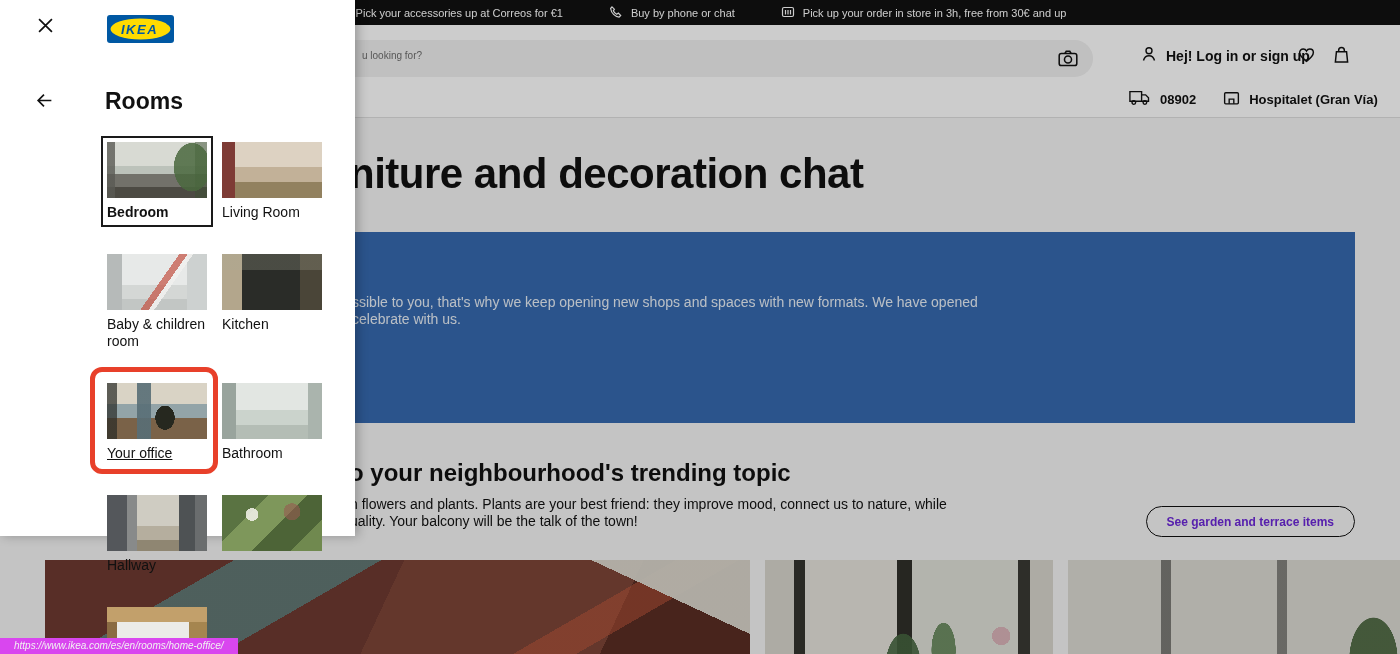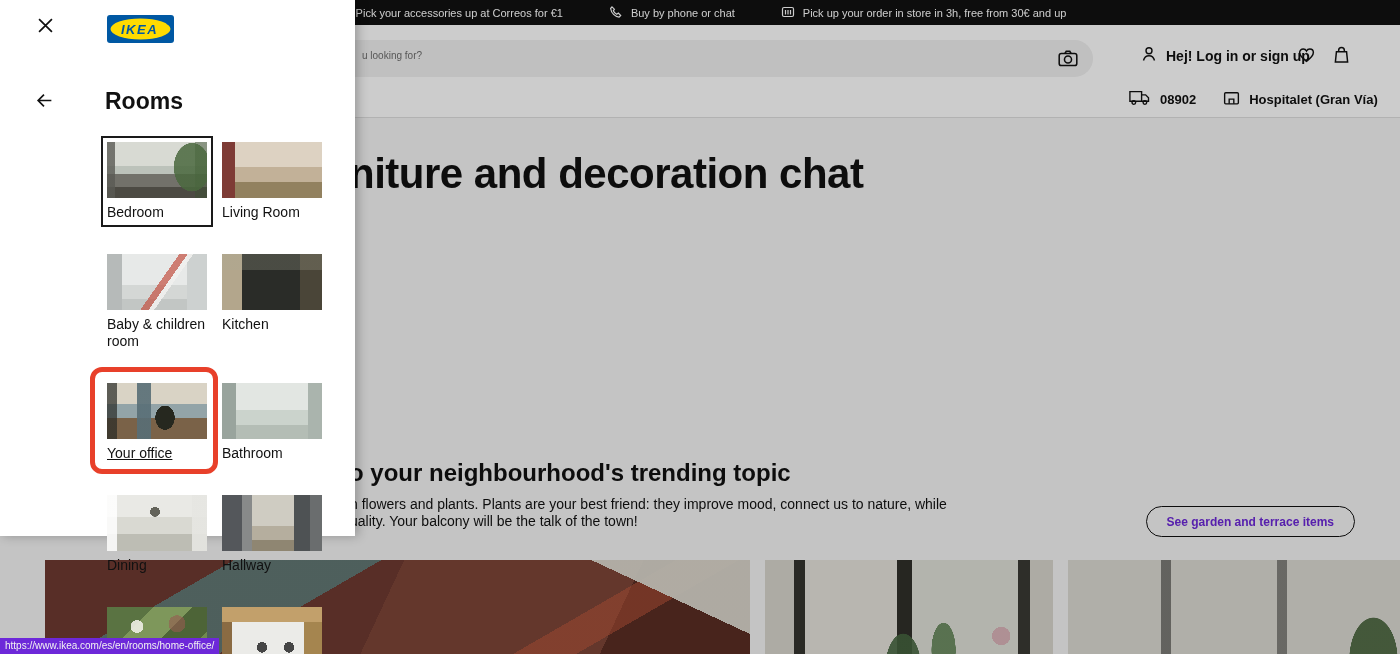--- a/index.html
+++ b/index.html
@@ -84,21 +84,21 @@
   .panel-back { position:absolute; left:34px; top:91px; width:20px; height:20px; background:none; border:none; cursor:pointer; }
   .panel-title { position:absolute; left:105px; top:88px; font-size:23px; font-weight:700; color:#111; }
 
   .rooms-grid {
     position:absolute; left:107px; top:142px; width:215px;
     display:grid; grid-template-columns:100px 100px; column-gap:15px; row-gap:33px;
   }
   .room-item { width:100px; position:relative; cursor:pointer; }
   .room-thumb { width:100px; height:56px; background-color:#ccc; }
   .room-label { margin-top:6px; font-size:14px; line-height:17px; color:#111; }
-  .room-item.focused { outline:2px solid #1a1a1a; outline-offset:4px; }
+  .room-item.focused { outline:2px solid #1a1a1a; outline-offset:4px;font-weight:bold; }
   .room-item.highlighted .room-label { text-decoration:underline; }
   .room-item.highlighted::before {
     content:""; position:absolute; left:-17px; right:-11px; top:-16px; bottom:-12px;
     border:5px solid #e8402a; border-radius:12px; pointer-events:none; z-index:5;
   }
 
   .thumb-bedroom{background:
     radial-gradient(ellipse 30px 40px at 85% 45%, rgba(74,104,62,.85) 0 60%, transparent 61%),
     linear-gradient(90deg, rgba(90,90,84,.8) 0 8%, transparent 8% 88%, rgba(60,80,50,.5) 88%),
     linear-gradient(180deg,#d8dad3 0 42%,#bcc2ba 42% 58%,#72716a 58% 80%,#4c4a43 80%);}
@@ -131,22 +131,22 @@
     radial-gradient(circle 12px at 70% 30%, rgba(150,90,80,.6) 0 70%, transparent 71%),
     linear-gradient(135deg,#5a7342 0 30%,#7e975b 30% 55%,#4d6437 55% 80%,#70894f 80%);}
   .thumb-laundry{background:
     radial-gradient(circle 8px at 40% 72%, #454545 0 65%, transparent 66%),
     radial-gradient(circle 8px at 67% 72%, #454545 0 65%, transparent 66%),
     linear-gradient(180deg,#c2a06b 0 26%, transparent 26%),
     linear-gradient(90deg,#8a6b43 0 10%, #ebebe8 10% 82%, #a5854f 82%);}
 
   
   .status-bar {
-    position:absolute; left:0; bottom:0; height:16px; background:#6d28d9; color:#f2f2f2;
-    font-size:10px; line-height:16px; padding:0 5px; z-index:50; white-space:nowrap;
+    position:absolute; left:0; bottom:0; height:16px; background:#d946ef; color:#f2f2f2;
+    font-size:10px; line-height:16px; padding:0 14px; z-index:50; white-space:nowrap;font-style:italic;
   }
 </style>
 </head>
 <body>
 
 <div id="page">
 
   <div class="topbar">
     <div class="promo-item">
       <span>
@@ -230,20 +230,26 @@
             <rect x="2.5" y="4.5" width="13" height="10.5" rx="1"></rect>
             <path d="M6.8 15v-4.5h4.4V15"></path>
           </svg>
       </span>
       <span>Hospitalet (Gran Vía)</span>
     </span>
   </div>
 
   <h1 class="hero-title">niture and decoration chat</h1>
 
+  <div class="blue-banner">
+    <div class="banner-text">
+      <div>ssible to you, that's why we keep opening new shops and spaces with new formats. We have opened</div>
+      <div>celebrate with us.</div>
+    </div>
+  </div>
 
   <h2 class="trending-title">o your neighbourhood's trending topic</h2>
   <div class="trending-body">
     <div>h flowers and plants. Plants are your best friend: they improve mood, connect us to nature, while</div>
     <div>uality.  Your balcony will be the talk of the town!</div>
   </div>
   <button class="see-items-btn">See garden and terrace items</button>
 
   <div class="photo photo-balcony"></div>
   <div class="photo photo-plants-window"></div>
@@ -291,24 +297,20 @@
     </div>
         <div class="room-item highlighted">
       <div class="room-thumb thumb-home-office"></div>
       <div class="room-label">Your office</div>
     </div>
         <div class="room-item">
       <div class="room-thumb thumb-bathroom"></div>
       <div class="room-label">Bathroom</div>
     </div>
         <div class="room-item">
-      <div class="room-thumb thumb-dining"></div>
-      <div class="room-label">Dining</div>
-    </div>
-        <div class="room-item">
       <div class="room-thumb thumb-hallway"></div>
       <div class="room-label">Hallway</div>
     </div>
         <div class="room-item">
       <div class="room-thumb thumb-outdoor"></div>
       <div class="room-label"></div>
     </div>
         <div class="room-item">
       <div class="room-thumb thumb-laundry"></div>
       <div class="room-label"></div>

